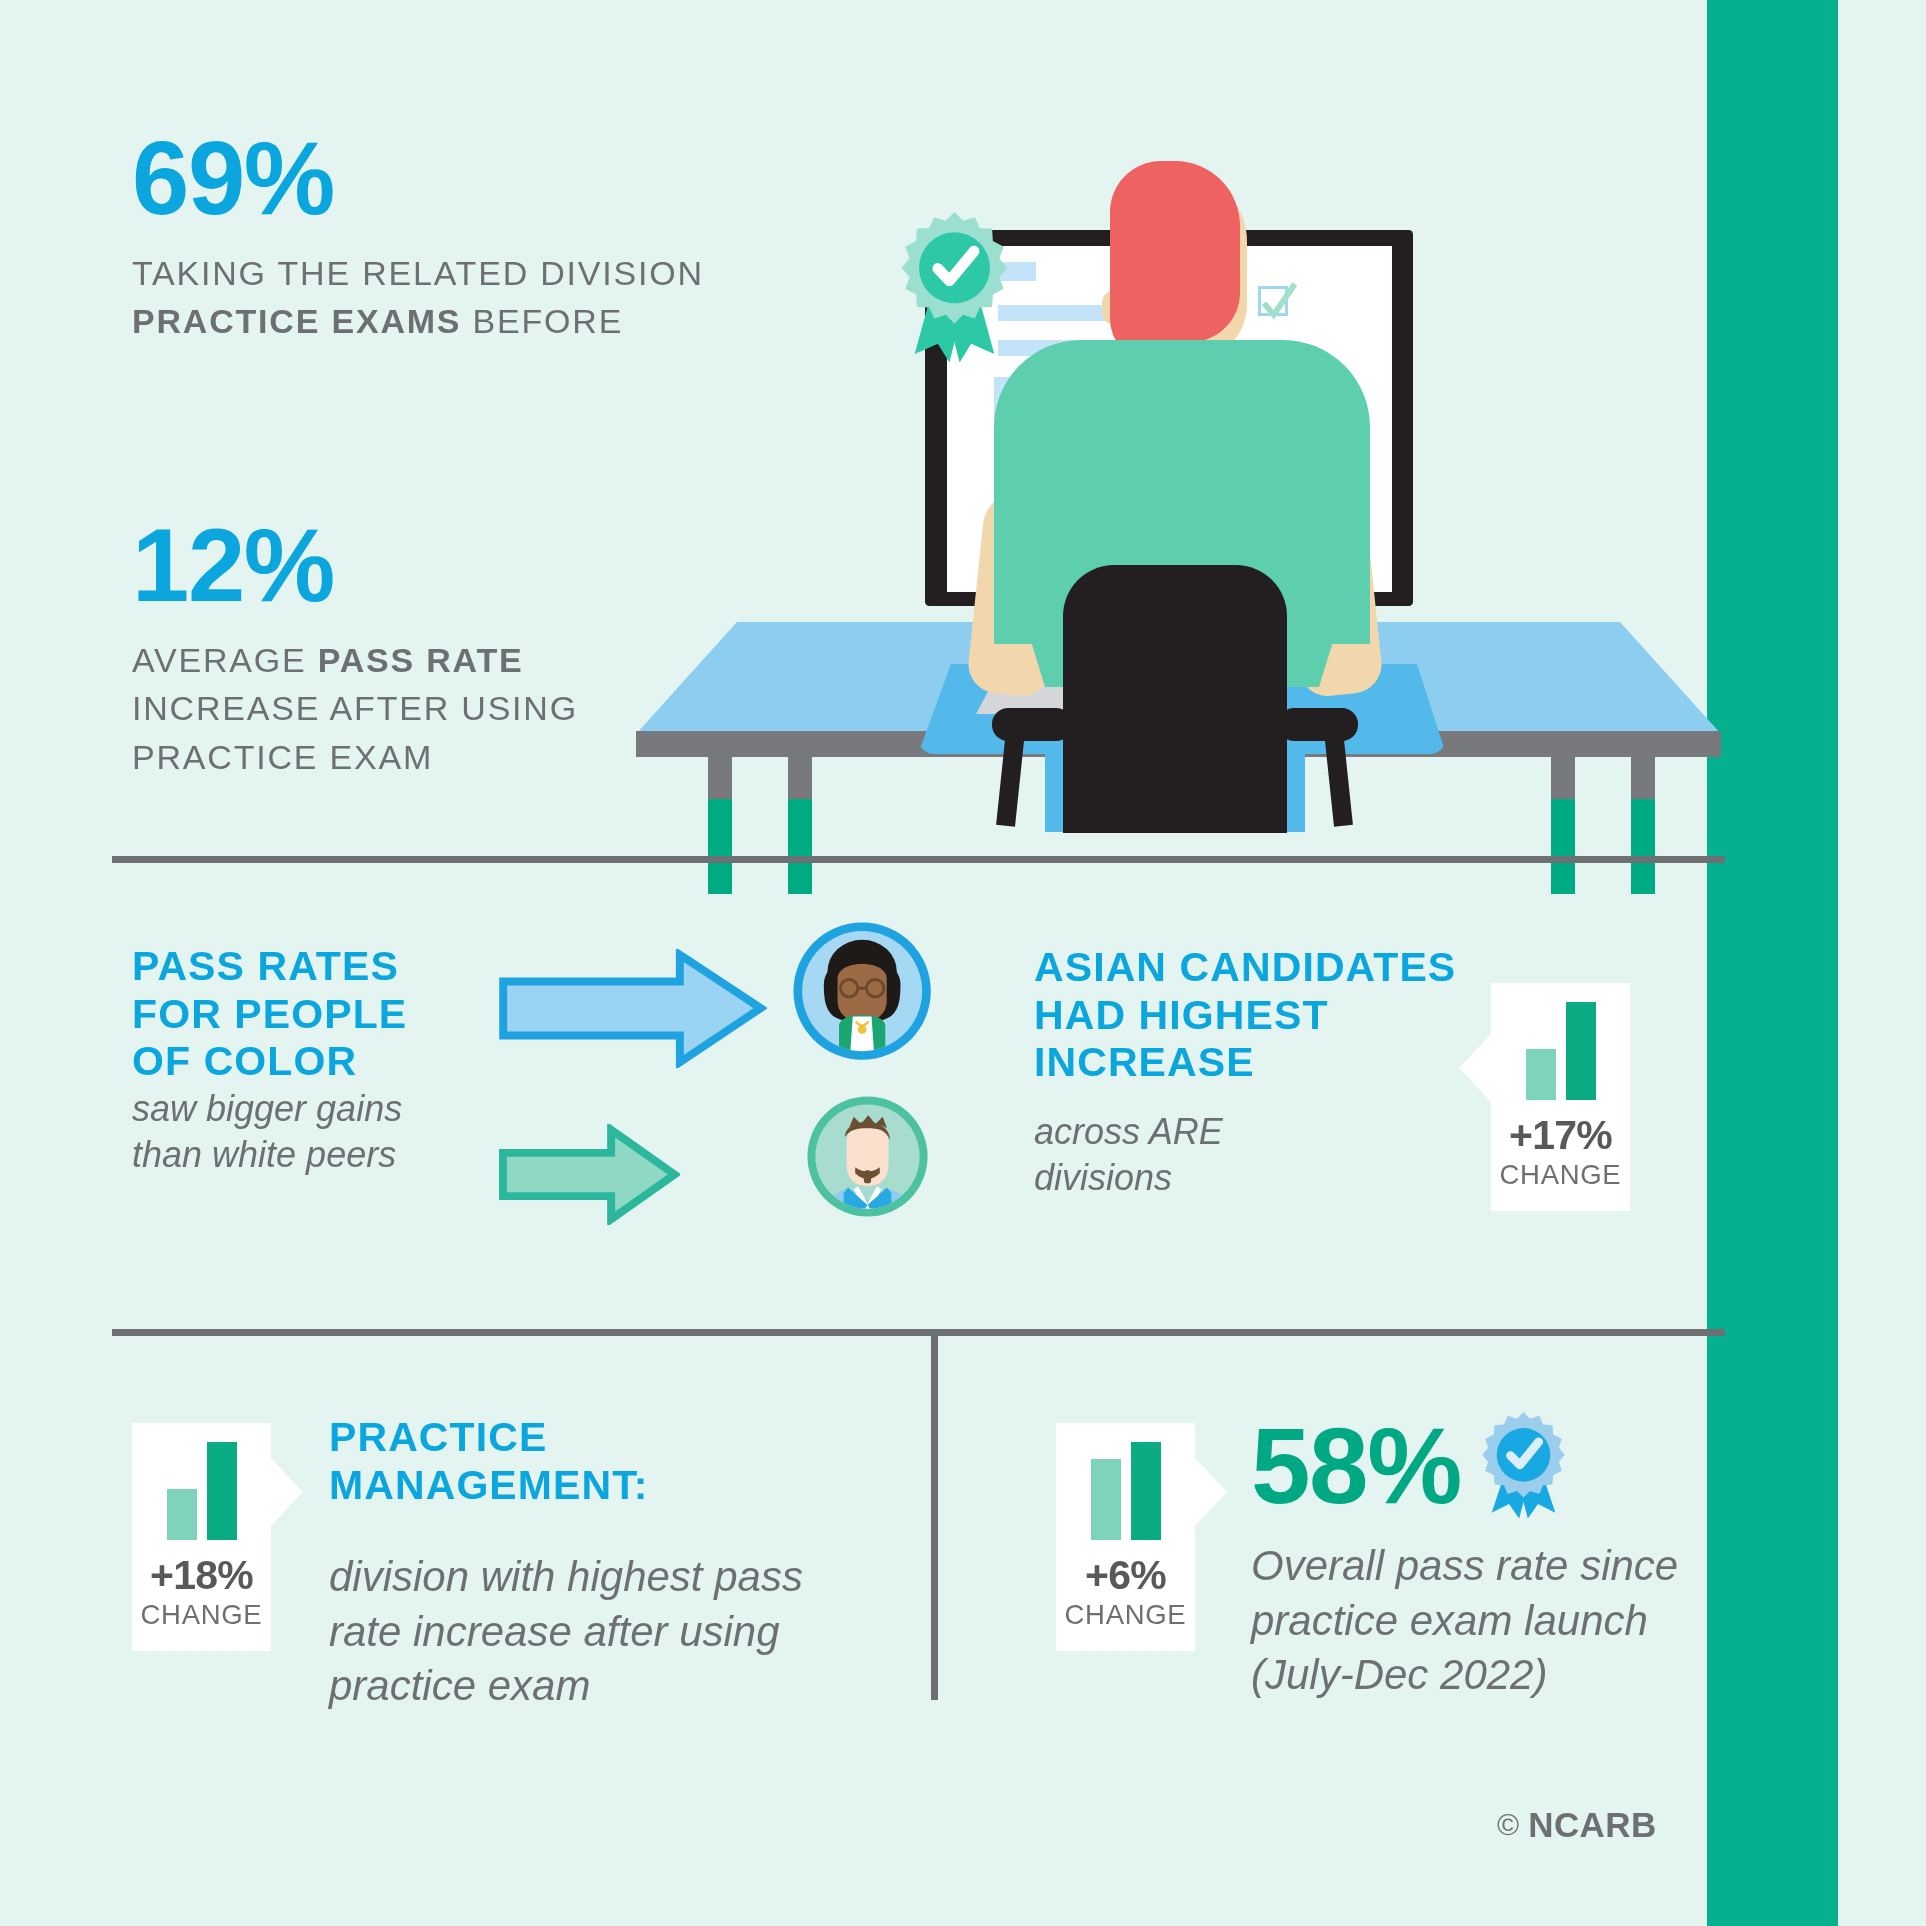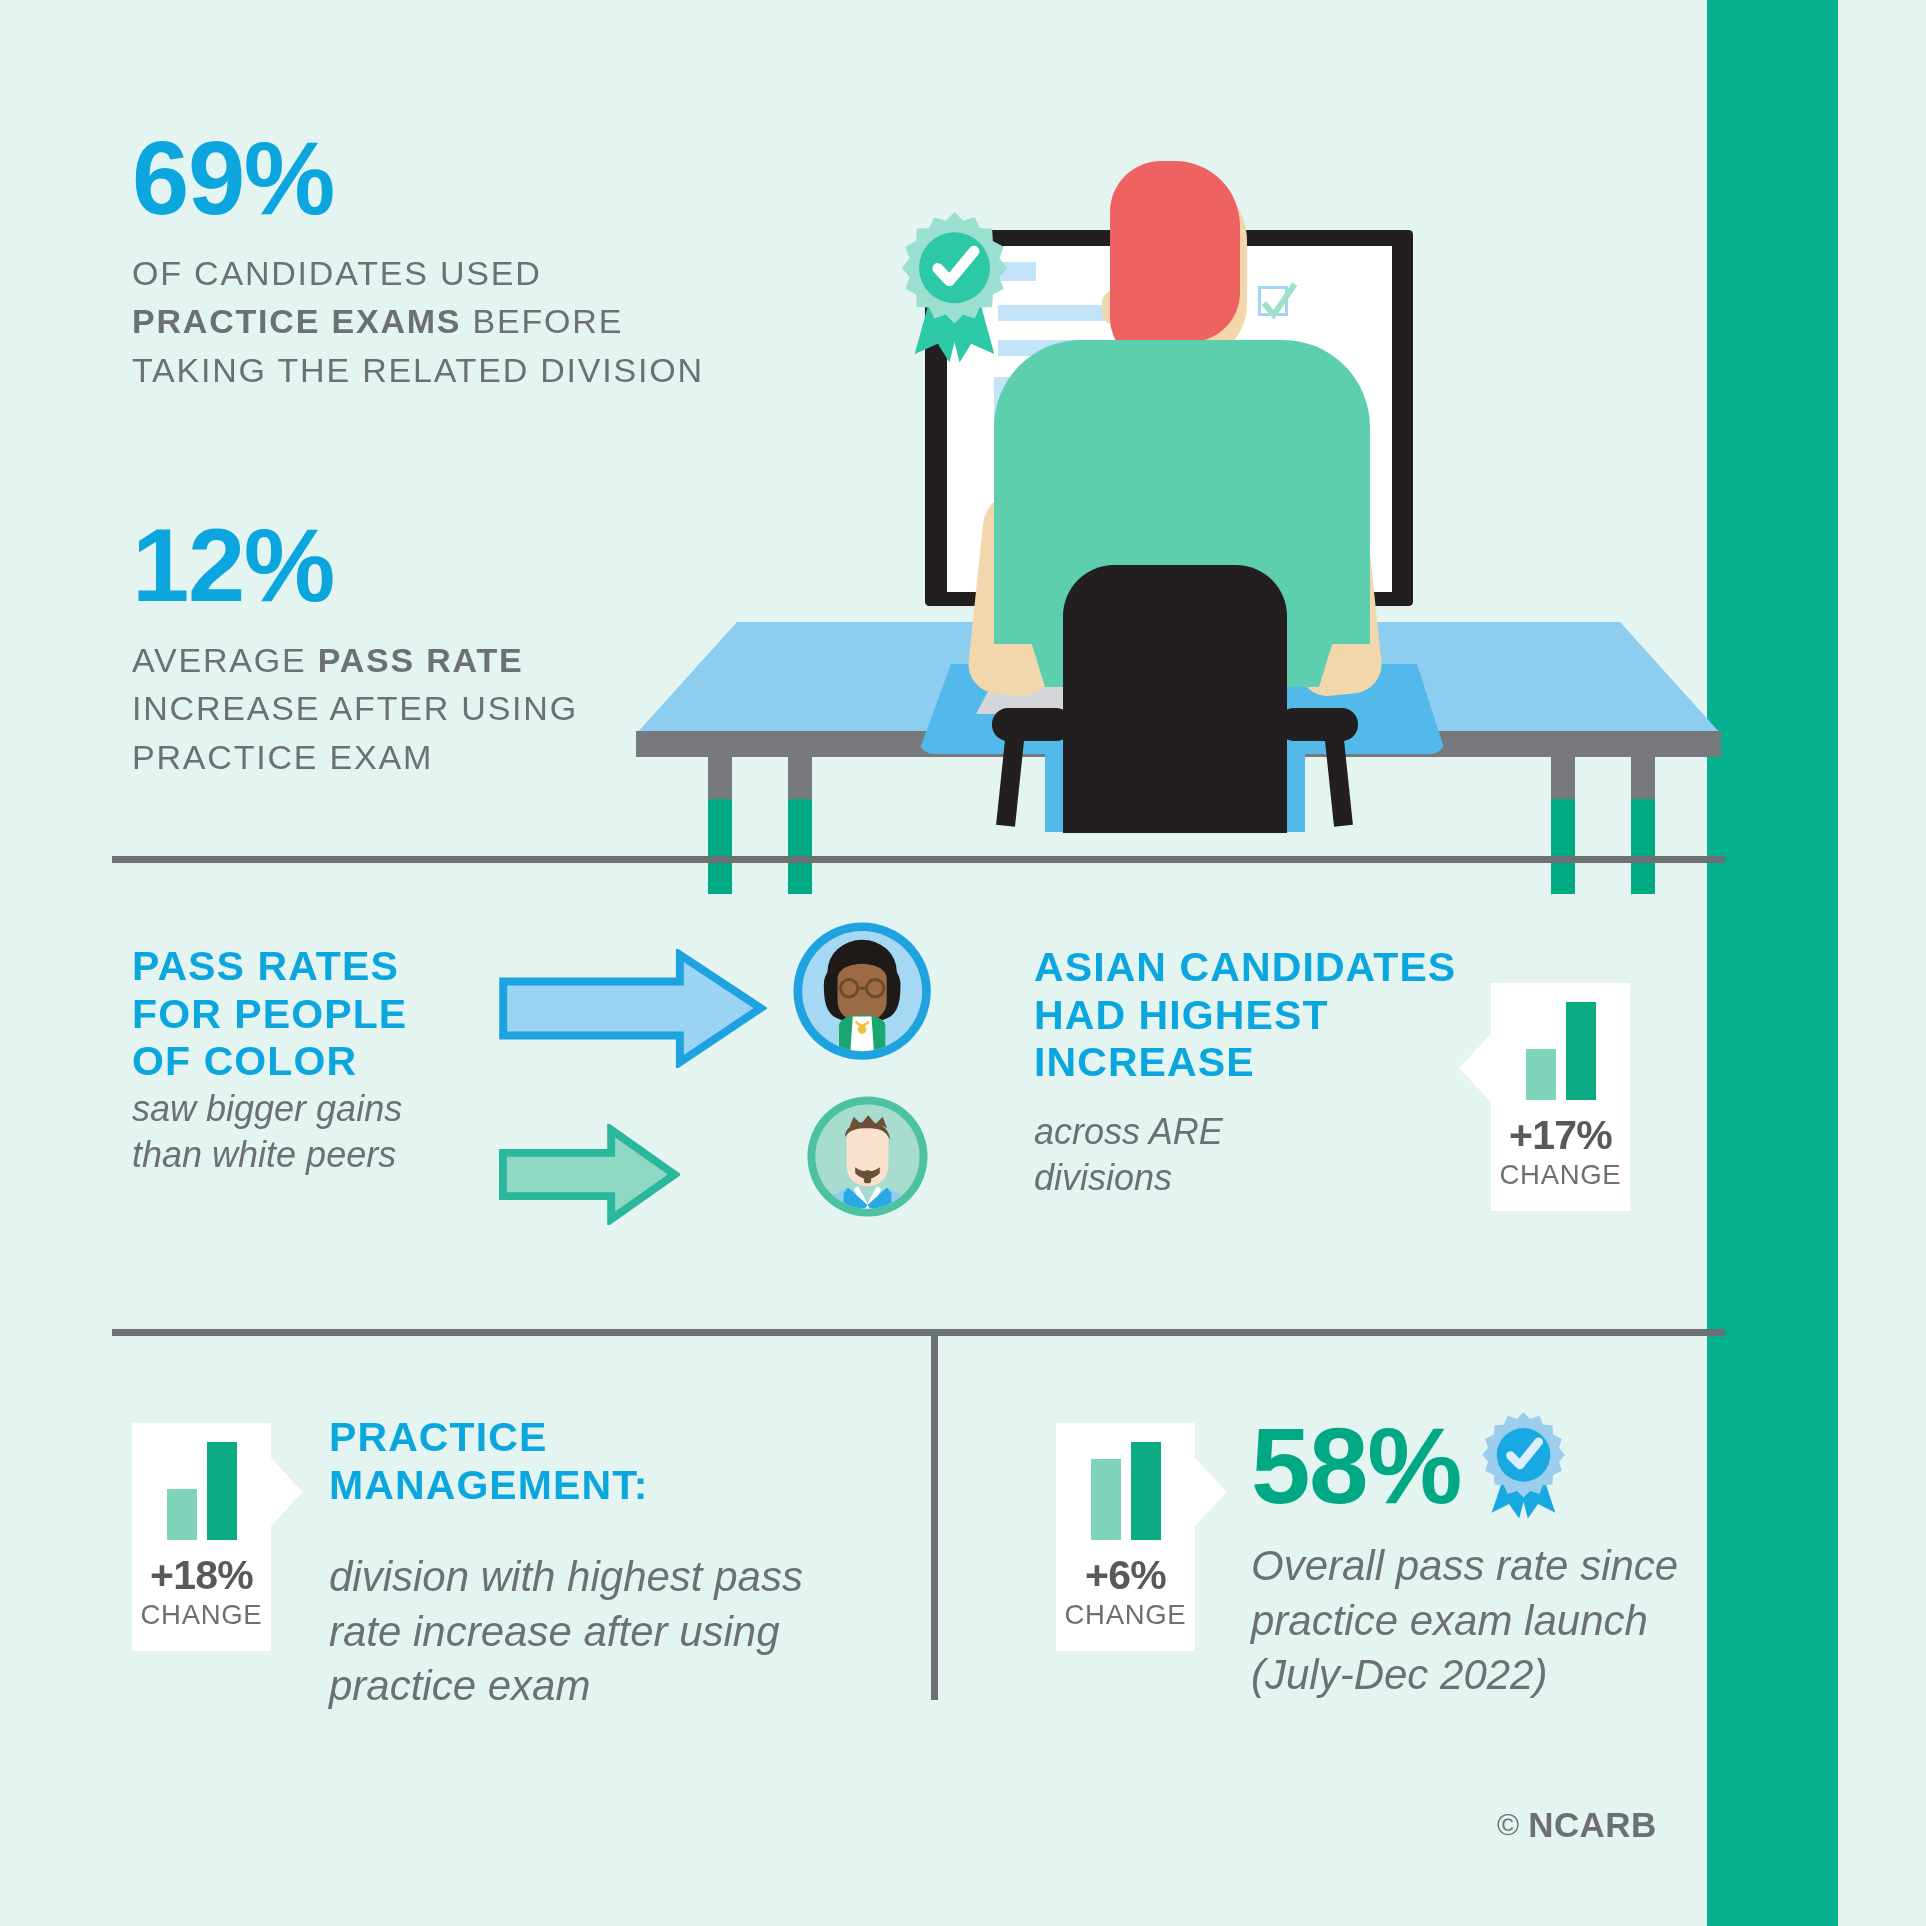--- a/index.html
+++ b/index.html
@@ -291,23 +291,22 @@
 
 <div id="page">
 
   <div class="green-band"></div>
 
   <div id="sec1">
 
     <div id="stat69">
       <div class="bignum">69%</div>
       <div class="caps">
-        <div><span>OF CANDIDATES USED</span></div>
+        <div><span>TAKING THE RELATED DIVISION</span></div>
         <div><b>PRACTICE EXAMS</b><span> BEFORE</span></div>
-        <div><span>TAKING THE RELATED DIVISION</span></div>
       </div>
     </div>
 
     <div id="stat12">
       <div class="bignum">12%</div>
       <div class="caps">
         <div><span>AVERAGE </span><b>PASS RATE</b></div>
         <div><span>INCREASE AFTER USING</span></div>
         <div><span>PRACTICE EXAM</span></div>
       </div>

